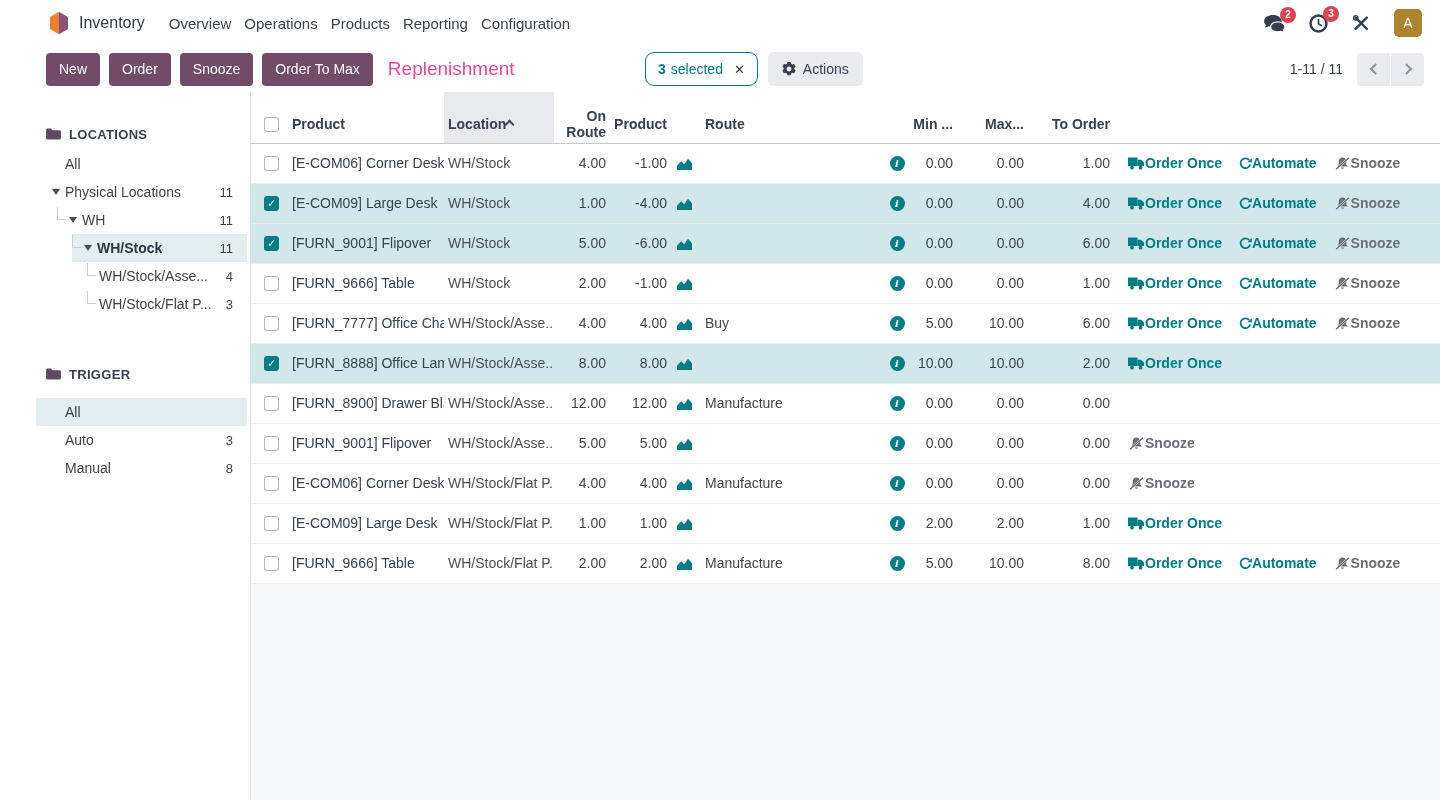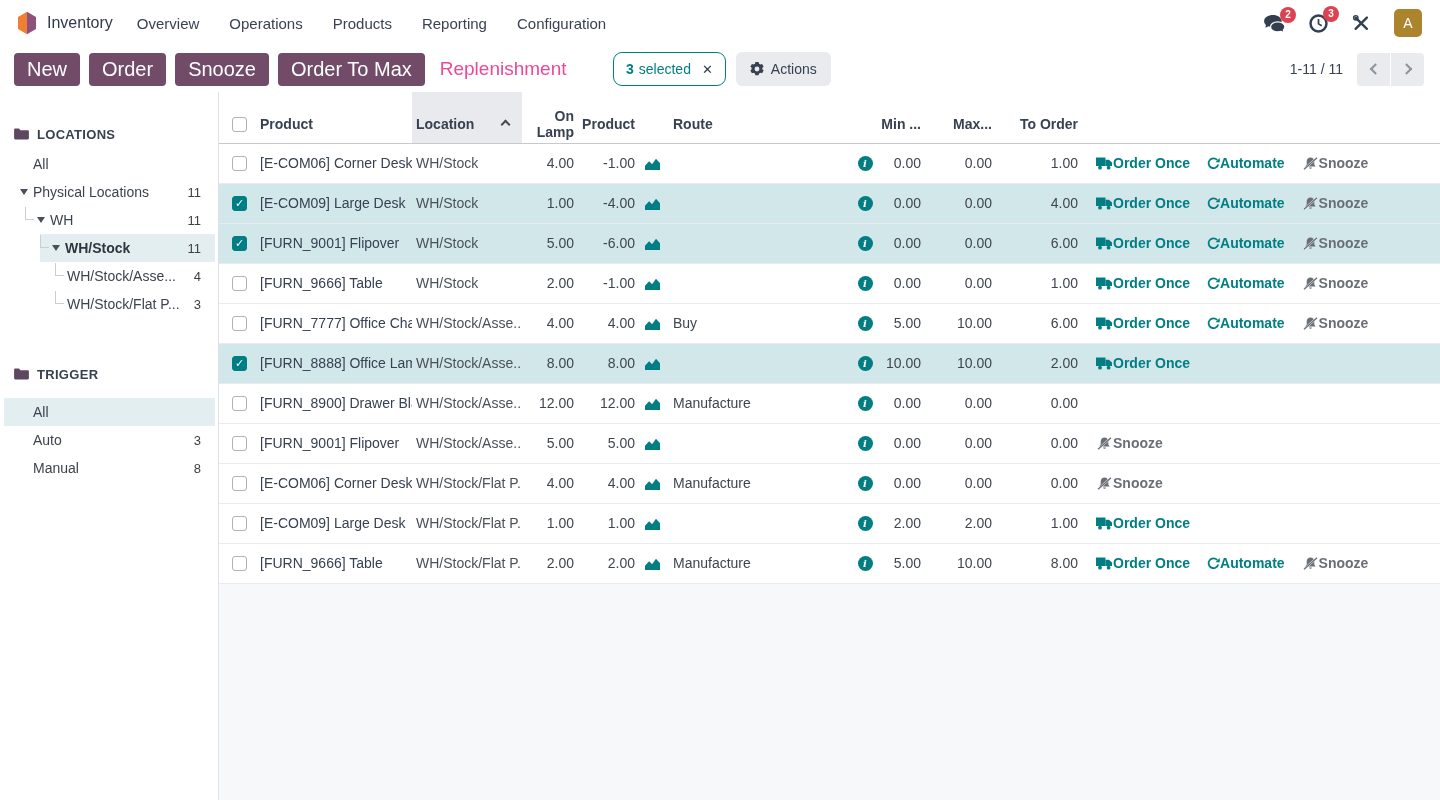--- a/index.html
+++ b/index.html
@@ -1,42 +1,42 @@
 <!DOCTYPE html>
 <html><head>
 <meta charset="utf-8">
 <style>
   * { box-sizing: border-box; margin: 0; padding: 0; }
   html,body { width:1440px; height:800px; }
   body {
     font-family: "Liberation Sans", "DejaVu Sans", sans-serif;
     background:#fff; color:#374151; overflow:hidden; font-size:14px;
   }
-  .page { width:1440px; height:800px; display:flex; flex-direction:column; }
+  .page { width:1440px; height:800px; display:flex; flex-direction:column;padding-left:32px; }
 
   
   .navbar { height:46px; display:flex; align-items:center; padding:0 18px 0 16px; background:#fff; flex:none; }
   .logo { display:flex; }
   .appname { font-size:16px; margin-left:9px; color:#32394a; }
-  .menus { display:flex; gap:30px; margin-left:24px; font-size:15px; color:#3b4250; }
+  .menus { display:flex; gap:13px; margin-left:24px; font-size:15px; color:#3b4250; }
   .nav-item { cursor:pointer; }
   .nav-right { margin-left:auto; display:flex; align-items:center; gap:24px; }
   .icon-badge { position:relative; display:flex; cursor:pointer; }
   .badge { position:absolute; top:-8px; right:-11px; background:#dc4250; color:#fff;
            font-size:10px; font-weight:700; min-width:16px; height:16px; border-radius:8px;
            display:flex; align-items:center; justify-content:center; padding:0 4px; }
   .toolsbtn { display:flex; cursor:pointer; }
   .avatar { width:28px; height:28px; border-radius:5px; background:#ad842e; color:#fff;
             display:flex; align-items:center; justify-content:center; font-size:14px; cursor:pointer; }
 
   
   .controlbar { height:46px; display:flex; align-items:center; padding:0 16px 0 14px; position:relative; background:#fff; flex:none; }
   .ctl-btns { display:flex; }
   .btn-p { background:#714B67; color:#fff; border:none; border-radius:4px; height:33px; padding:0 13px;
-           font-size:20px; font-weight:500; margin-right:9px; font-family:inherit; cursor:pointer; }
+           font-size:14px; font-weight:500; margin-right:9px; font-family:inherit; cursor:pointer; }
   .cb-title { font-size:19px; font-weight:400; margin-left:6px; color:#ec4899; white-space:nowrap; }
   .selgroup { position:absolute; left:613px; display:flex; align-items:center; }
   .pill { display:flex; align-items:center; height:34px; border:1px solid #017E84; border-radius:9px;
           padding:0 12px; background:#fff; color:#017E84; font-size:14px; }
   .pill b { margin-right:5px; }
   .pill .x { margin-left:11px; color:#2f3a4c; font-size:13px; font-weight:700; cursor:pointer; }
   .btn-actions { margin-left:10px; height:34px; display:flex; align-items:center; gap:7px;
                  background:#e9ebee; border:none; border-radius:6px; padding:0 14px;
                  font-size:14px; font-weight:500; color:#374151; font-family:inherit; cursor:pointer; }
   .pager { margin-left:auto; display:flex; align-items:center; gap:14px; }
@@ -66,21 +66,21 @@
           margin-right:3px; margin-top:-13px; flex:none; }
   .lbl { white-space:nowrap; overflow:hidden; }
   .cnt { margin-left:auto; color:#404040; font-size:13px; padding-left:6px; }
 
   
   .main { flex:1; background:#f7f8f9; overflow:hidden; }
   table { width:100%; border-collapse:collapse; background:#fff; table-layout:fixed; }
   thead th { height:51px; vertical-align:middle; font-size:14px; font-weight:600; color:#374151;
              text-align:left; padding-top:13px; border-bottom:1px solid #c6c9cd; background:#fff; }
   th.h-loc { background:#e8eaed; }
-  .h-loc-inner { display:flex; align-items:center; justify-content:space-between; padding-left:4px; padding-right:13px; }
+  .h-loc-inner { display:flex; align-items:center; justify-content:flex-start; padding-left:4px; padding-right:13px; }
   .sort-up { width:7px; height:7px; border-left:2px solid #444b55; border-top:2px solid #444b55;
              transform:rotate(45deg); display:inline-block; margin-bottom:-2px; }
   th.h-prod { padding-left:5px; }
   th.h-route { padding-left:6px; }
   th.h-num, td.c-num { text-align:right; padding-right:2px; }
   tbody td { height:40px; border-bottom:1px solid #e9ecef; font-size:14px; color:#40464e;
              vertical-align:middle; overflow:hidden; white-space:nowrap; }
   tr.sel td { background:#d2e7ea; }
   .c-cb { padding-left:13px; }
   .cb { width:15px; height:15px; border:1px solid #adb3bb; border-radius:3px; background:#fff;
@@ -274,21 +274,21 @@
         <thead>
           <tr>
             <th class="c-cb"><span class="cb"></span></th>
             <th class="h-prod"><span>Product</span></th>
             <th class="h-loc">
               <span class="h-loc-inner">
                   <span>Location</span>
                   <span class="sort-up"></span>
                 </span>
             </th>
-            <th class="h-num"><span>On Lamp</span></th>
+            <th class="h-num"><span>On Route</span></th>
             <th class="h-num"><span>Product</span></th>
             <th></th>
             <th class="h-route"><span>Route</span></th>
             <th></th>
             <th class="h-num"><span>Min ...</span></th>
             <th class="h-num"><span>Max...</span></th>
             <th class="h-num"><span>To Order</span></th>
             <th></th>
           </tr>
         </thead>

